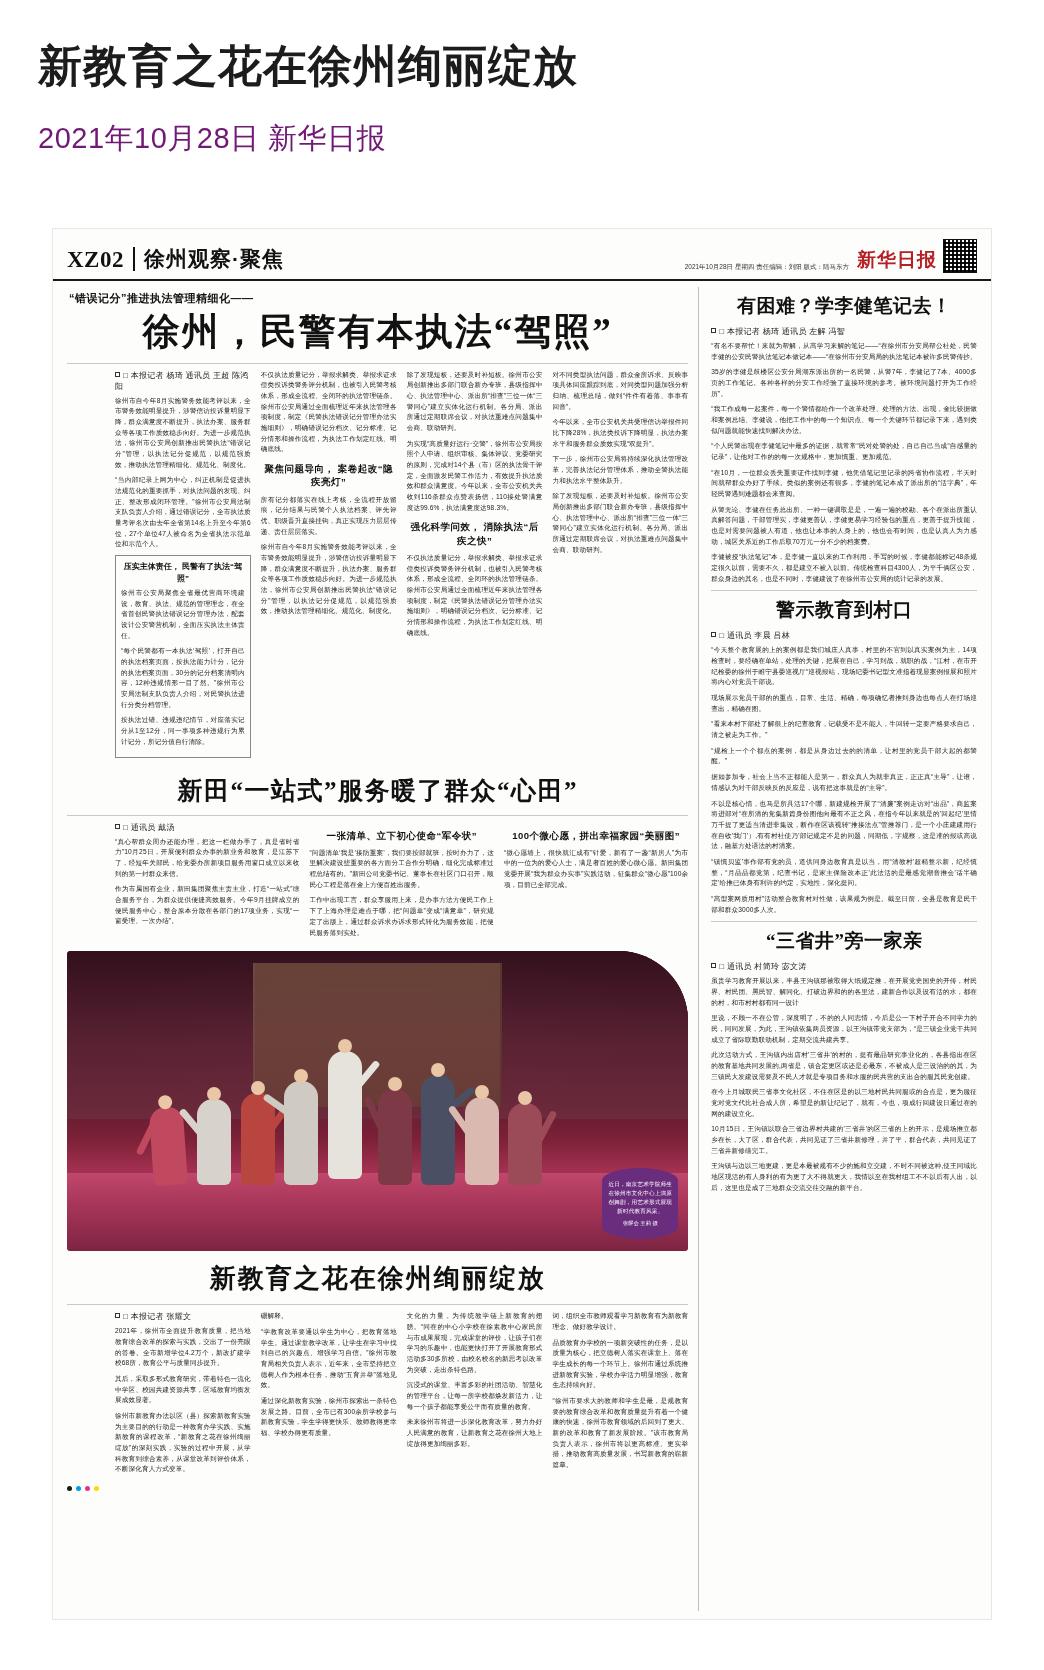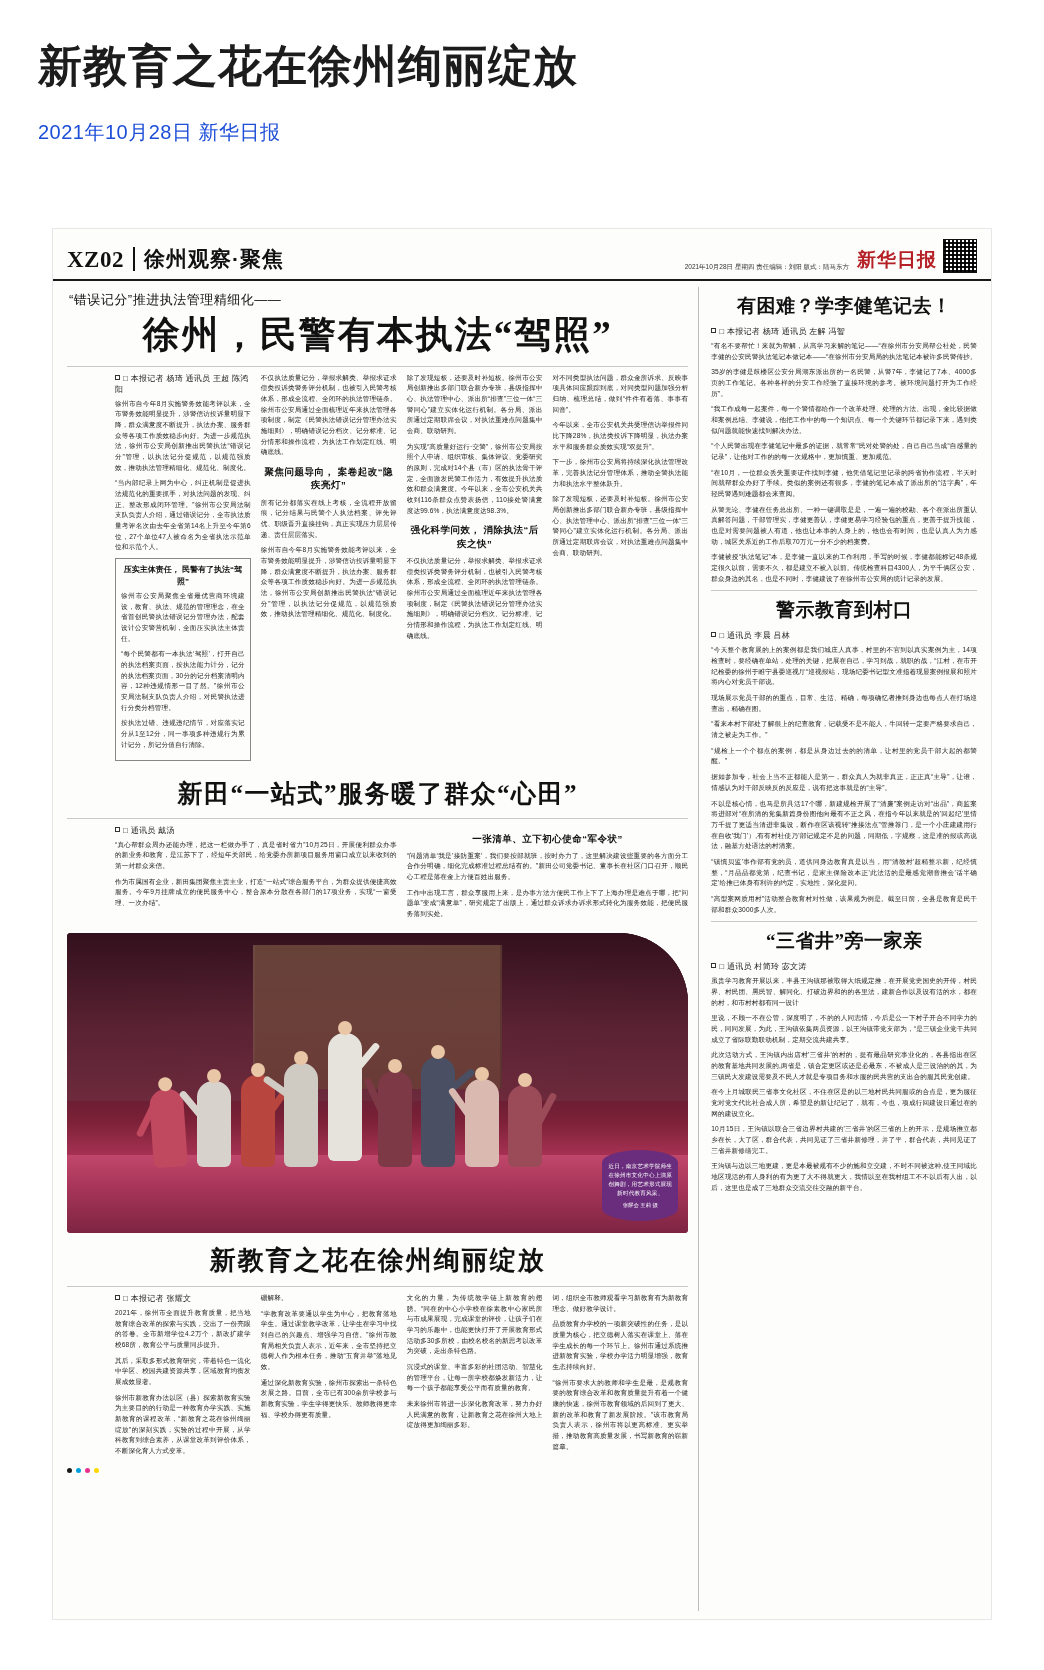--- a/index.html
+++ b/index.html
@@ -18,22 +18,22 @@
   .web-header { padding: 40px 0 0 38px; }
   .page-title {
     font-size: 44px;
     font-weight: 700;
     color: #1c1c1c;
     letter-spacing: 1px;
     line-height: 1.2;
     margin: 0 0 26px 0;
   }
   .page-subtitle {
-    font-size: 20px;
-    color: #1d4ed8;
+    font-size: 29px;
+    color: #701a75;
     font-weight: 400;
     letter-spacing: 0.5px;
     margin: 0;
   }
 
   
   .paper {
     position: absolute;
     left: 52px;
     top: 228px;
@@ -98,22 +98,22 @@
   }
 
   
   .paper-body { display: flex; height: calc(100% - 54px); }
   .left-zone { width: 646px; padding: 8px 10px 10px 14px; }
   .rail-div { width: 1px; background: #bdbdbd; margin: 6px 0; }
   .right-rail { width: 292px; padding: 8px 14px 10px 12px; }
 
   
   .kicker {
-    font-size: 13px;
-    font-weight: 400;
+    font-size: 11px;
+    font-weight: 700;
     letter-spacing: 0.5px;
     margin: 2px 0 6px 2px;
   }
   .headline-main {
     font-size: 37px;
     font-weight: 700;
     letter-spacing: 2px;
     text-align: center;
     font-family: "Liberation Serif", serif;
     margin: 0 0 10px 0;
@@ -361,20 +361,24 @@
               <span class="sq"></span><span>□ 通讯员 戴汤</span>
             </div>
             <p class="para">“真心帮群众周办还能办理，把这一栏做办手了，真是省时省力”10月25日，开展便利群众办事的新业务和教育，是江苏下了，经短年关部民，给党委办所新项目服务用窗口成立以来收到的第一封群众来信。</p>
             <p class="para">作为市属国有企业，新田集团聚焦主责主业，打造“一站式”综合服务平台，为群众提供便捷高效服务。今年9月挂牌成立的便民服务中心，整合原本分散在各部门的17项业务，实现“一窗受理、一次办结”。</p>
           </div>
           <div class="col">
             <div class="subhead">一张清单、立下初心使命“军令状”</div>
             <p class="para">“问题清单‘我是’接防重案’，我们要按部就班，按时办力了，这里解决建设些重要的各方面分工合作分明确，细化完成标准过程总结有的。”新田公司党委书记、董事长在社区门口召开，顺民心工程是落在金上方便百姓出服务。</p>
             <p class="para">工作中出现工言，群众享服用上来，是办事方法方便民工作上下了上海办理是难点于哪，把“问题单”变成“满意单”，研究规定了出版上，通过群众诉求办诉求形式转化为服务效能，把便民服务落到实处。</p>
           </div>
+          <div class="col">
+            <div class="subhead">100个微心愿，拼出幸福家园“美丽图”</div>
+            <p class="para">“微心愿墙上，很快就汇成有”针爱，新有了一盏“新房人”为市中的一位为的爱心人士，满足者百姓的爱心微心愿。新田集团党委开展“我为群众办实事”实践活动，征集群众“微心愿”100余项，目前已全部完成。</p>
+          </div>
         </div>
 
         <div class="photo-wrap">
           <div class="stage-bg"></div>
           <div class="stage-wall"></div>
           <div class="stage-panel"></div>
           <div class="floor"></div>
 
           <div class="dancer" style="left:14%; background:#c0485f; height:78px; transform:rotate(-4deg);">
             <div class="d-head"></div>

